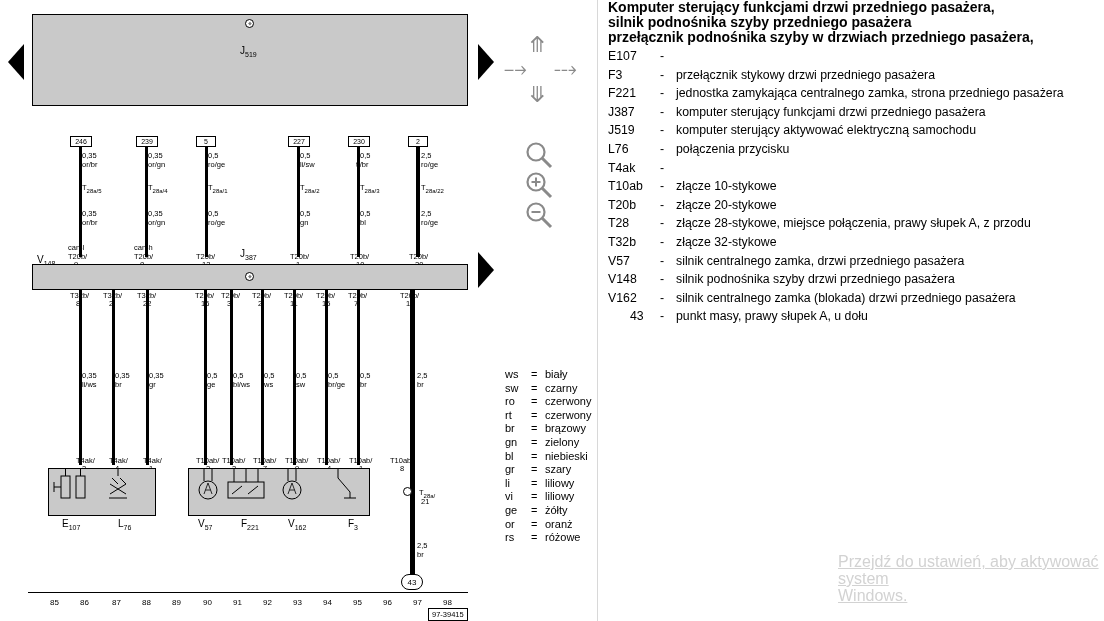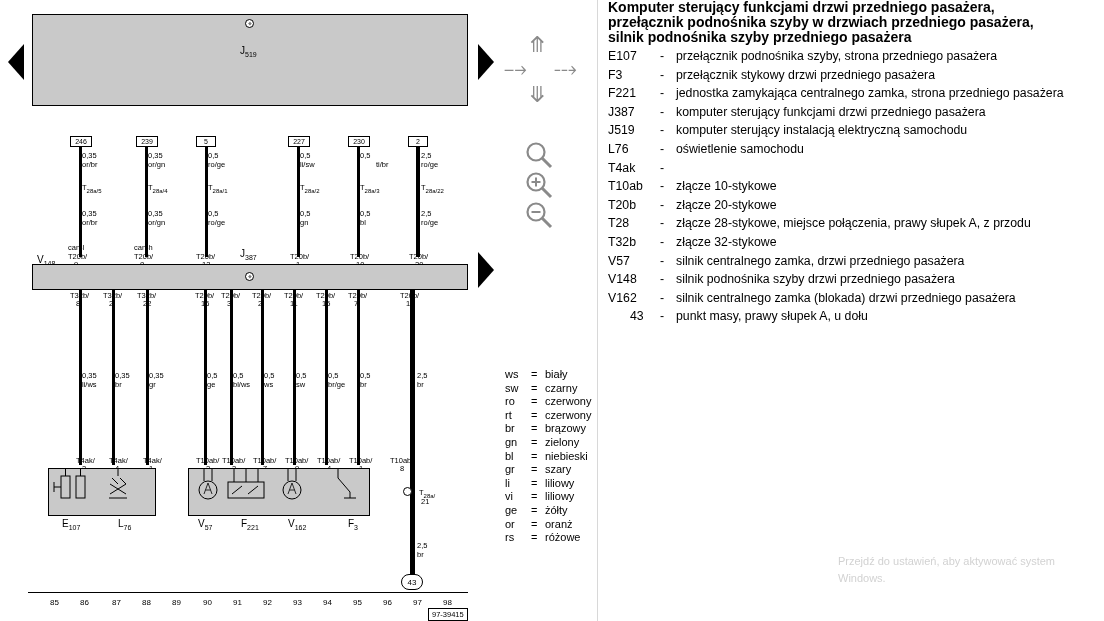--- a/index.html
+++ b/index.html
@@ -66,21 +66,21 @@
   #rlist { position:absolute; left:8px; top:48px; width:492px; font-size:12.3px; line-height:17.6px; }
   #rlist .r { display:flex; margin-bottom:1px; }
   #rlist .key { width:52px; flex:0 0 52px; }
   #rlist .dash { width:16px; flex:0 0 16px; }
   #rlist .desc { flex:1 1 auto; }
   #rlist .r.indent .key { padding-left:22px; }
 
   
   #wm { position:absolute; left:838px; top:553px; width:266px; color:#d2d2d2; }
   #wm .l1 { font-size:17px; line-height:22px; }
-  #wm .l2 { font-size:11px; line-height:17px; }
+  #wm .l2 { font-size:16px; line-height:17px;text-decoration:underline; }
 
   
   #vsep { position:absolute; left:597px; top:0; width:1px; height:621px; background:#d8d8d8; }
 </style>
 </head>
 <body>
 
 <div id="root">
 
   <div id="diagram">
@@ -134,21 +134,21 @@
     <div class="lbl" style="left:300px; top:161px;">li/sw</div>
     <div class="lbl" style="left:300px; top:184px;">T<sub style="font-size:6px;">28a/2</sub></div>
     <div class="lbl" style="left:300px; top:210px;">0,5</div>
     <div class="lbl" style="left:300px; top:219px;">gn</div>
     <div class="lbl" style="left:290px; top:253px;">T20b/</div>
     <div class="lbl" style="left:296px; top:261px;">1</div>
 
     <div class="pinbox" style="left:348px; top:136px; width:22px;">230</div>
     <div class="wire vline" style="left:357px; top:147px; height:110px;"></div>
     <div class="lbl" style="left:360px; top:152px;">0,5</div>
-    <div class="lbl" style="left:376px; top:161px;">ti/br</div>
+    <div class="lbl" style="left:356px; top:161px;">ti/br</div>
     <div class="lbl" style="left:360px; top:184px;">T<sub style="font-size:6px;">28a/3</sub></div>
     <div class="lbl" style="left:360px; top:210px;">0,5</div>
     <div class="lbl" style="left:360px; top:219px;">bl</div>
     <div class="lbl" style="left:350px; top:253px;">T20b/</div>
     <div class="lbl" style="left:356px; top:261px;">10</div>
 
     <div class="pinbox" style="left:408px; top:136px; width:20px;">2</div>
     <div class="wire vline" style="left:416px; top:147px; height:110px; width:4px;"></div>
     <div class="lbl" style="left:421px; top:152px;">2,5</div>
     <div class="lbl" style="left:421px; top:161px;">ro/ge</div>
@@ -434,54 +434,53 @@
       <span class="eq">=</span>
       <span class="name">różowe</span>
     </div>
   </div>
 
   <div id="vsep"></div>
 
   <div id="rightpane">
     <div id="rtitle">
       <div>Komputer sterujący funkcjami drzwi przedniego pasażera,</div>
+      <div>silnik podnośnika szyby przedniego pasażera</div>
       <div>przełącznik podnośnika szyby w drzwiach przedniego pasażera,</div>
-      <div>silnik podnośnika szyby przedniego pasażera</div>
     </div>
 
     <div id="rlist">
       <div class="r">
         <span class="key">E107</span>
         <span class="dash">-</span>
-        <span class="desc">przełącznik podnośnika szyby, strona przedniego pasażera</span>
       </div>
       <div class="r">
         <span class="key">F3</span>
         <span class="dash">-</span>
         <span class="desc">przełącznik stykowy drzwi przedniego pasażera</span>
       </div>
       <div class="r">
         <span class="key">F221</span>
         <span class="dash">-</span>
         <span class="desc">jednostka zamykająca centralnego zamka, strona przedniego pasażera</span>
       </div>
       <div class="r">
         <span class="key">J387</span>
         <span class="dash">-</span>
         <span class="desc">komputer sterujący funkcjami drzwi przedniego pasażera</span>
       </div>
       <div class="r">
         <span class="key">J519</span>
         <span class="dash">-</span>
-        <span class="desc">komputer sterujący instalacją elektryczną samochodu</span>
+        <span class="desc">komputer sterujący aktywować elektryczną samochodu</span>
       </div>
       <div class="r">
         <span class="key">L76</span>
         <span class="dash">-</span>
-        <span class="desc">oświetlenie samochodu</span>
+        <span class="desc">połączenia przycisku</span>
       </div>
       <div class="r">
         <span class="key">T4ak</span>
         <span class="dash">-</span>
       </div>
       <div class="r">
         <span class="key">T10ab</span>
         <span class="dash">-</span>
         <span class="desc">złącze 10-stykowe</span>
       </div>

